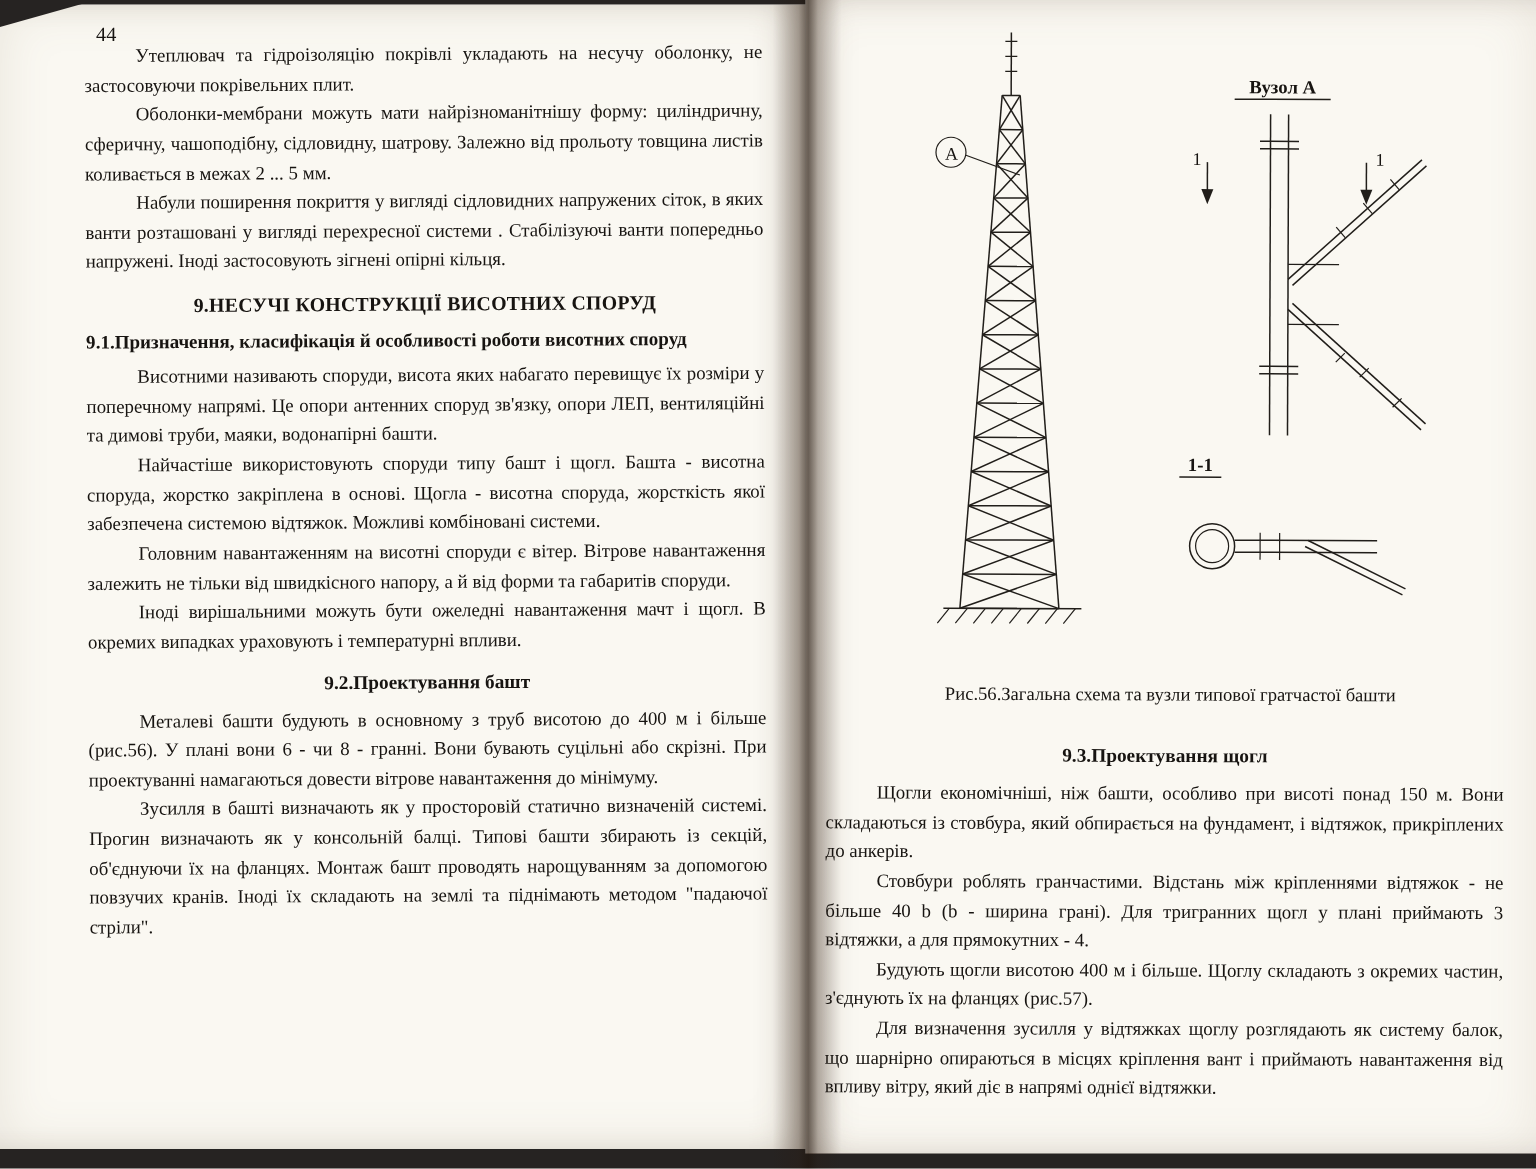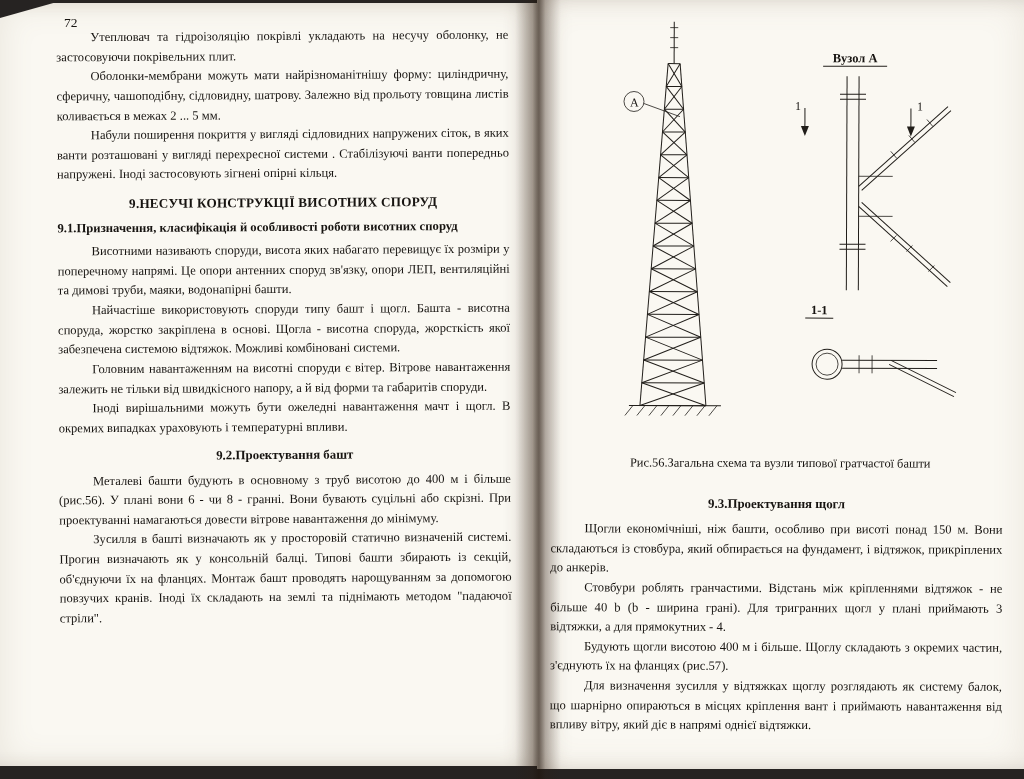--- a/index.html
+++ b/index.html
@@ -41,21 +41,21 @@
   .fig .solid { fill:#211e1a; stroke:none; }
   .caption { position:absolute; top:456px; left:0; width:100%; text-align:center; font-size:12.4px; }
   .right-text { position:absolute; left:14px; top:487px; width:452px; }
 </style>
 </head>
 <body>
 
 <div class="scan">
 
   <div class="page page-left">
-    <div class="pagenum">72</div>
+    <div class="pagenum">44</div>
     <div class="left-inner">
       <p class="para">Утеплювач та гідроізоляцію покрівлі укладають на несучу оболонку, не застосовуючи покрівельних плит.</p>
       <p class="para">Оболонки-мембрани можуть мати найрізноманітнішу форму: циліндричну, сферичну, чашоподібну, сідловидну, шатрову. Залежно від прольоту товщина листів коливається в межах 2 ... 5 мм.</p>
       <p class="para">Набули поширення покриття у вигляді сідловидних напружених сіток, в яких ванти розташовані у вигляді перехресної системи . Стабілізуючі ванти попередньо напружені. Іноді застосовують зігнені опірні кільця.</p>
 
       <div class="sec-heading">9.НЕСУЧІ КОНСТРУКЦІЇ ВИСОТНИХ СПОРУД</div>
       <div class="sub-heading">9.1.Призначення, класифікація й особливості роботи висотних споруд</div>
 
       <p class="para">Висотними називають споруди, висота яких набагато перевищує їх розміри у поперечному напрямі. Це опори антенних споруд зв'язку, опори ЛЕП, вентиляційні та димові труби, маяки, водонапірні башти.</p>
       <p class="para">Найчастіше використовують споруди типу башт і щогл. Башта - висотна споруда, жорстко закріплена в основі. Щогла - висотна споруда, жорсткість якої забезпечена системою відтяжок. Можливі комбіновані системи.</p>
@@ -177,21 +177,21 @@
 
           <line x1="62" y1="60" x2="62" y2="80"></line>
           <path class="solid" d="M58,78 L66,78 L62,88 Z"></path>
           <text x="52" y="62" class="figlabel">1</text>
           <line x1="168" y1="60" x2="168" y2="80"></line>
           <path class="solid" d="M164,78 L172,78 L168,88 Z"></path>
           <text x="174" y="62" class="figlabel">1</text>
         </svg>
       </div>
 
-      <div class="fig" style="left:242px; top:300px;">
+      <div class="fig" style="left:223px; top:300px;">
         <svg width="200" height="108" viewBox="0 0 200 108">
           <text x="40" y="14" text-anchor="middle" class="figtitle">1-1</text>
           <line x1="26" y1="18" x2="54" y2="18"></line>
 
           <circle cx="48" cy="64" r="15"></circle>
           <circle cx="48" cy="64" r="11" class="thin"></circle>
 
           <line x1="63" y1="60" x2="158" y2="60"></line>
           <line x1="63" y1="68" x2="158" y2="68"></line>
           <line x1="80" y1="55" x2="80" y2="73" class="thin"></line>

